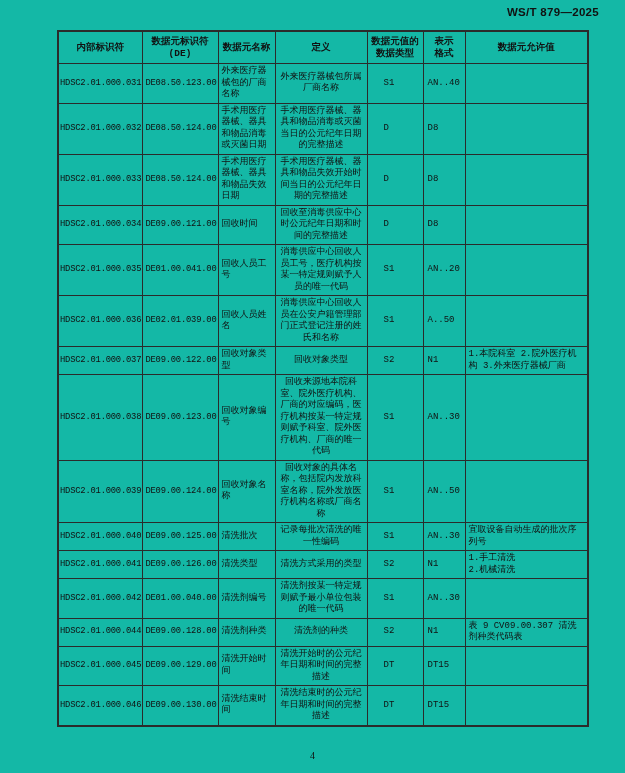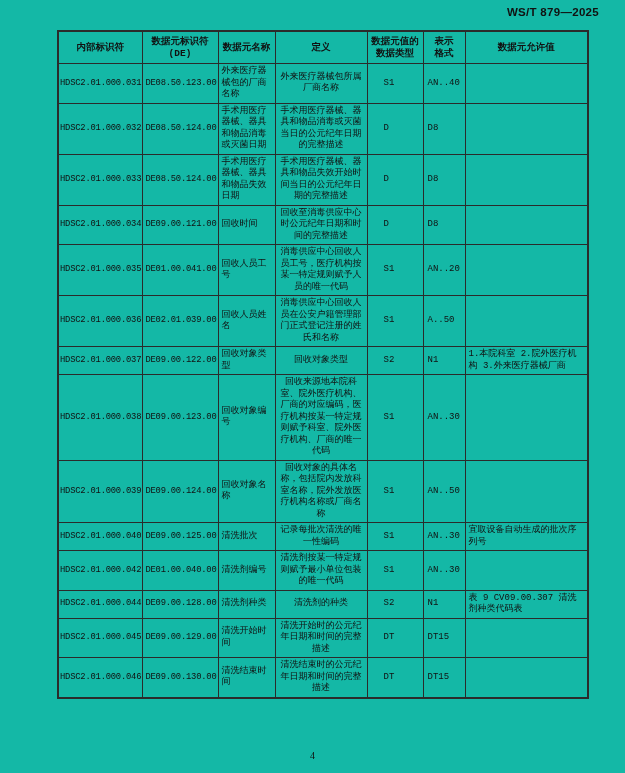--- a/index.html
+++ b/index.html
@@ -188,20 +188,30 @@
         <tr>
           <td class="col0">HDSC2.01.000.040</td>
           <td class="col1">DE09.00.125.00</td>
           <td class="col2">清洗批次</td>
           <td class="col3">记录每批次清洗的唯一性编码</td>
           <td class="col4">S1</td>
           <td class="col5">AN..30</td>
           <td class="col6">宜取设备自动生成的批次序列号</td>
         </tr>
         <tr>
+          <td class="col0">HDSC2.01.000.041</td>
+          <td class="col1">DE09.00.126.00</td>
+          <td class="col2">清洗类型</td>
+          <td class="col3">清洗方式采用的类型</td>
+          <td class="col4">S2</td>
+          <td class="col5">N1</td>
+          <td class="col6">1.手工清洗
+2.机械清洗</td>
+        </tr>
+        <tr>
           <td class="col0">HDSC2.01.000.042</td>
           <td class="col1">DE01.00.040.00</td>
           <td class="col2">清洗剂编号</td>
           <td class="col3">清洗剂按某一特定规则赋予最小单位包装的唯一代码</td>
           <td class="col4">S1</td>
           <td class="col5">AN..30</td>
           <td class="col6"></td>
         </tr>
         <tr>
           <td class="col0">HDSC2.01.000.044</td>

